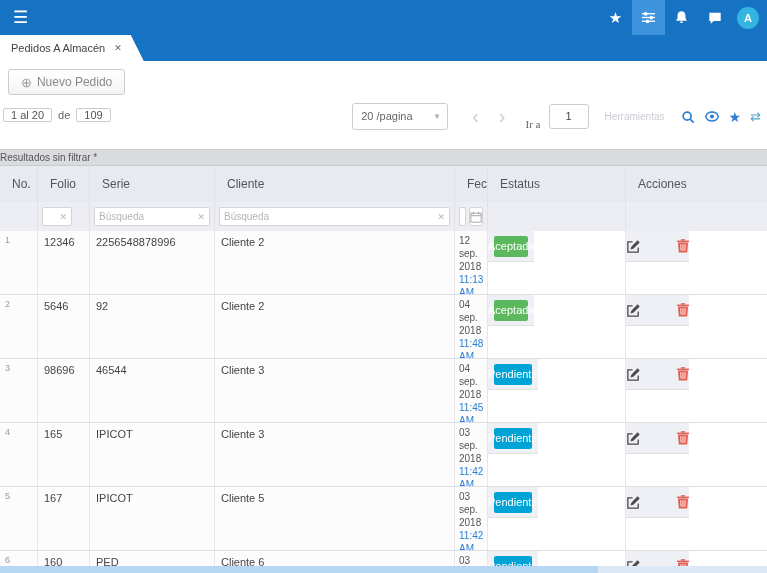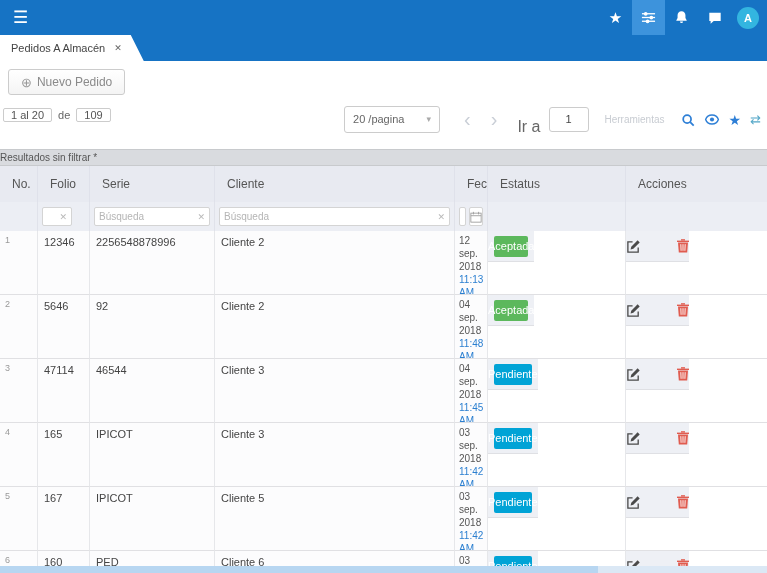--- a/index.html
+++ b/index.html
@@ -36,21 +36,21 @@
   
   .pagebar { position: relative; height: 50px; }
   .left-group { position: absolute; left: 3px; top: 9px; display: flex; align-items: center; gap: 6px; font-size: 11px; color: #666; }
   .box { border: 1px solid #ccc; border-radius: 2px; padding: 0 7px; background: #fff; font-size: 11px; color: #555; }
   .right-group { position: absolute; right: 6px; top: 3px; display: flex; align-items: center; }
   .select { width: 96px; height: 27px; border: 1px solid #ccc; border-radius: 3px; display: flex; align-items: center;
             justify-content: space-between; padding: 0 8px; font-size: 11px; color: #666; background: #fff; cursor: pointer; }
   .caret { color: #aaa; font-size: 9px; }
   .chevrons { display: flex; align-items: center; margin-left: 14px; }
   .chev { color: #c9ced6; font-size: 20px; padding: 0 10px; cursor: pointer; line-height: 27px; }
-  .goto-label { font-size: 16px; color: #666; margin: 16px 8px 0 10px; }
+  .goto-label { font-size: 11px; color: #666; margin: 16px 8px 0 10px; font-family: Liberation Serif, serif; }
   .goto-input { width: 40px; height: 25px; border: 1px solid #ccc; border-radius: 3px; text-align: center;
                 font-size: 11px; color: #444; outline: none; }
   .tools { margin-left: 16px; display: flex; align-items: center; gap: 16px; padding-top: 1px; }
   .tools-label { font-size: 10px; color: #c8ccd2; }
   .tools-icons { display: flex; gap: 9px; align-items: center; }
   .tools-icons > span { cursor: pointer; display: flex; align-items: center; }
   .tool-star { color: #2e7fd6; font-size: 14px; line-height: 1; }
   .tool-arrows { color: #55a8c8; font-size: 13px; line-height: 1; }
 
   
@@ -317,21 +317,21 @@
             </g>
           </svg>
         </span>
       </div>
       <div class="split-bottom"></div>
     </div>
   </div>
 
   <div class="grid trow">
     <div class="cell no">3</div>
-    <div class="cell">47114</div>
+    <div class="cell">98696</div>
     <div class="cell">46544</div>
     <div class="cell">Cliente 3</div>
     <div class="cell fecha">
       <span class="fecha-date">04 sep. 2018</span>
       <span class="fecha-time">11:45 AM</span>
     </div>
     <div class="split-cell">
       <div class="split-top">
         <span class="badge pending">Pendiente</span>
       </div>

